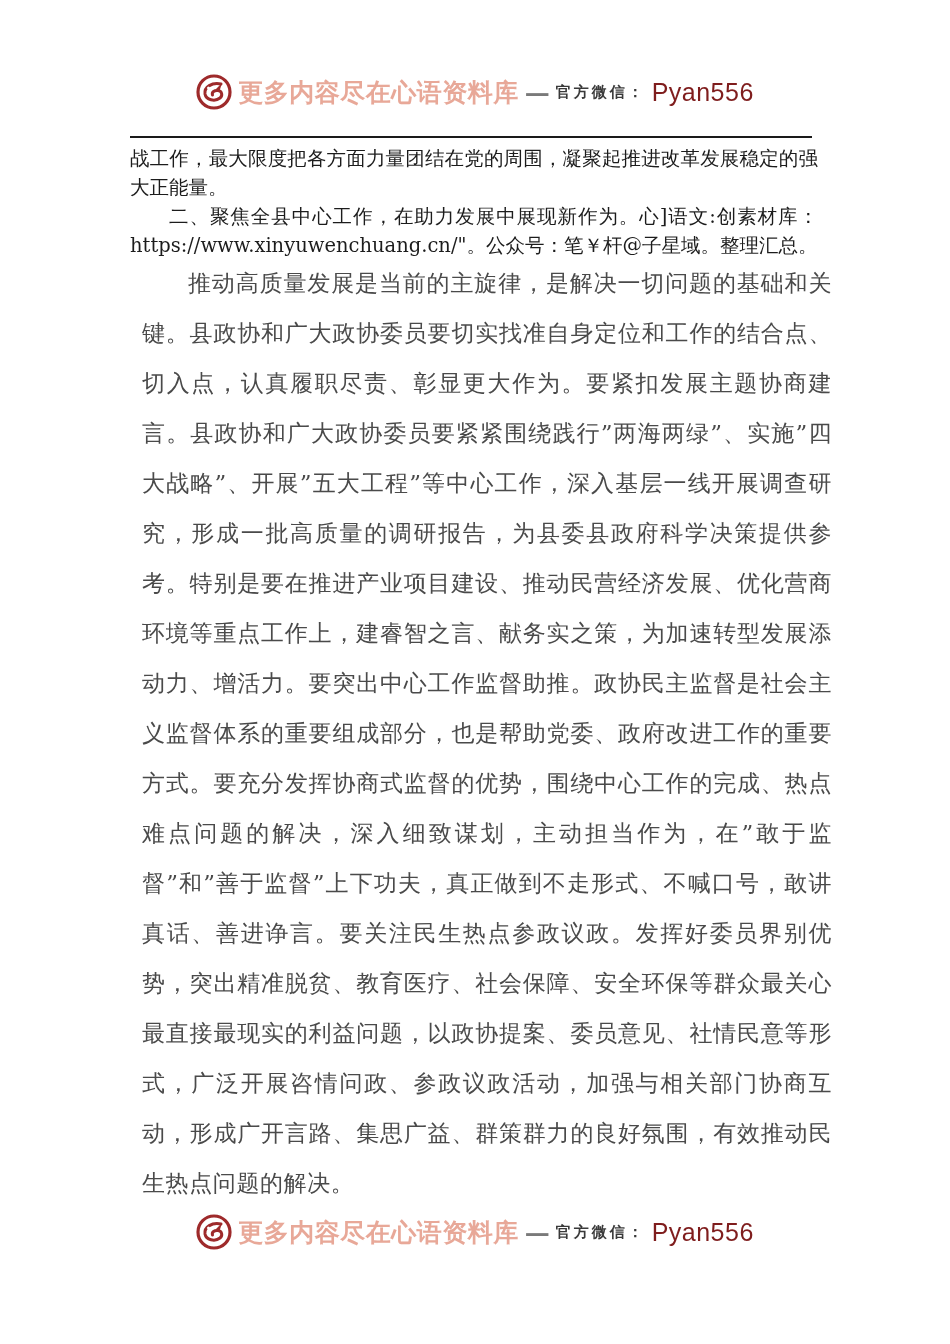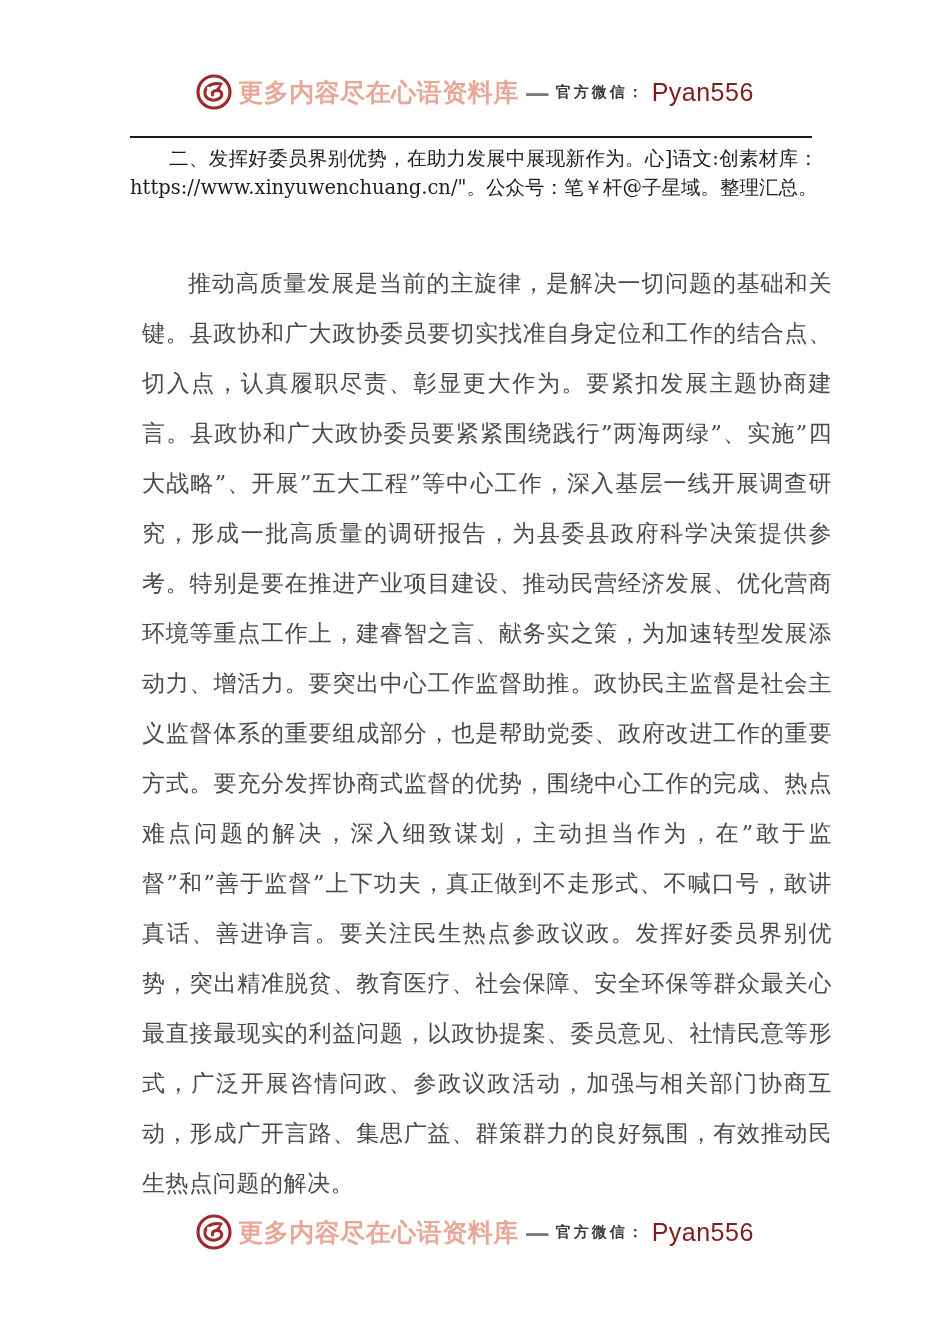--- a/index.html
+++ b/index.html
@@ -138,21 +138,22 @@
     </span>
     <span class="wm-cn">更多内容尽在心语资料库</span>
     <span class="wm-dash">—</span>
     <span class="wm-wechat">官方微信：</span>
     <span class="wm-id">Pyan556</span>
   </div>
 
   <div class="divider"></div>
 
   <div class="header-block">
-    <p class="indent">二、发挥好委员界别优势，在助力发展中展现新作为。心]语文:创素材库：https://www.xinyuwenchuang.cn/"。公众号：笔￥杆@子星域。整理汇总。</p>
+    <p>战工作，最大限度把各方面力量团结在党的周围，凝聚起推进改革发展稳定的强大正能量。</p>
+    <p class="indent">二、聚焦全县中心工作，在助力发展中展现新作为。心]语文:创素材库：https://www.xinyuwenchuang.cn/"。公众号：笔￥杆@子星域。整理汇总。</p>
   </div>
 
   <div class="body-block">
     <p>推动高质量发展是当前的主旋律，是解决一切问题的基础和关键。县政协和广大政协委员要切实找准自身定位和工作的结合点、切入点，认真履职尽责、彰显更大作为。要紧扣发展主题协商建言。县政协和广大政协委员要紧紧围绕践行”两海两绿”、实施”四大战略”、开展”五大工程”等中心工作，深入基层一线开展调查研究，形成一批高质量的调研报告，为县委县政府科学决策提供参考。特别是要在推进产业项目建设、推动民营经济发展、优化营商环境等重点工作上，建睿智之言、献务实之策，为加速转型发展添动力、增活力。要突出中心工作监督助推。政协民主监督是社会主义监督体系的重要组成部分，也是帮助党委、政府改进工作的重要方式。要充分发挥协商式监督的优势，围绕中心工作的完成、热点难点问题的解决，深入细致谋划，主动担当作为，在”敢于监督”和”善于监督”上下功夫，真正做到不走形式、不喊口号，敢讲真话、善进诤言。要关注民生热点参政议政。发挥好委员界别优势，突出精准脱贫、教育医疗、社会保障、安全环保等群众最关心最直接最现实的利益问题，以政协提案、委员意见、社情民意等形式，广泛开展咨情问政、参政议政活动，加强与相关部门协商互动，形成广开言路、集思广益、群策群力的良好氛围，有效推动民生热点问题的解决。</p>
   </div>
 
   <div class="watermark watermark-bottom">
     <span class="wm-logo">
       <svg width="36" height="36" viewBox="0 0 36 36" xmlns="http://www.w3.org/2000/svg">
         <circle cx="18" cy="18" r="16" fill="none" stroke="#9e2a2b" stroke-width="3.2"></circle>

